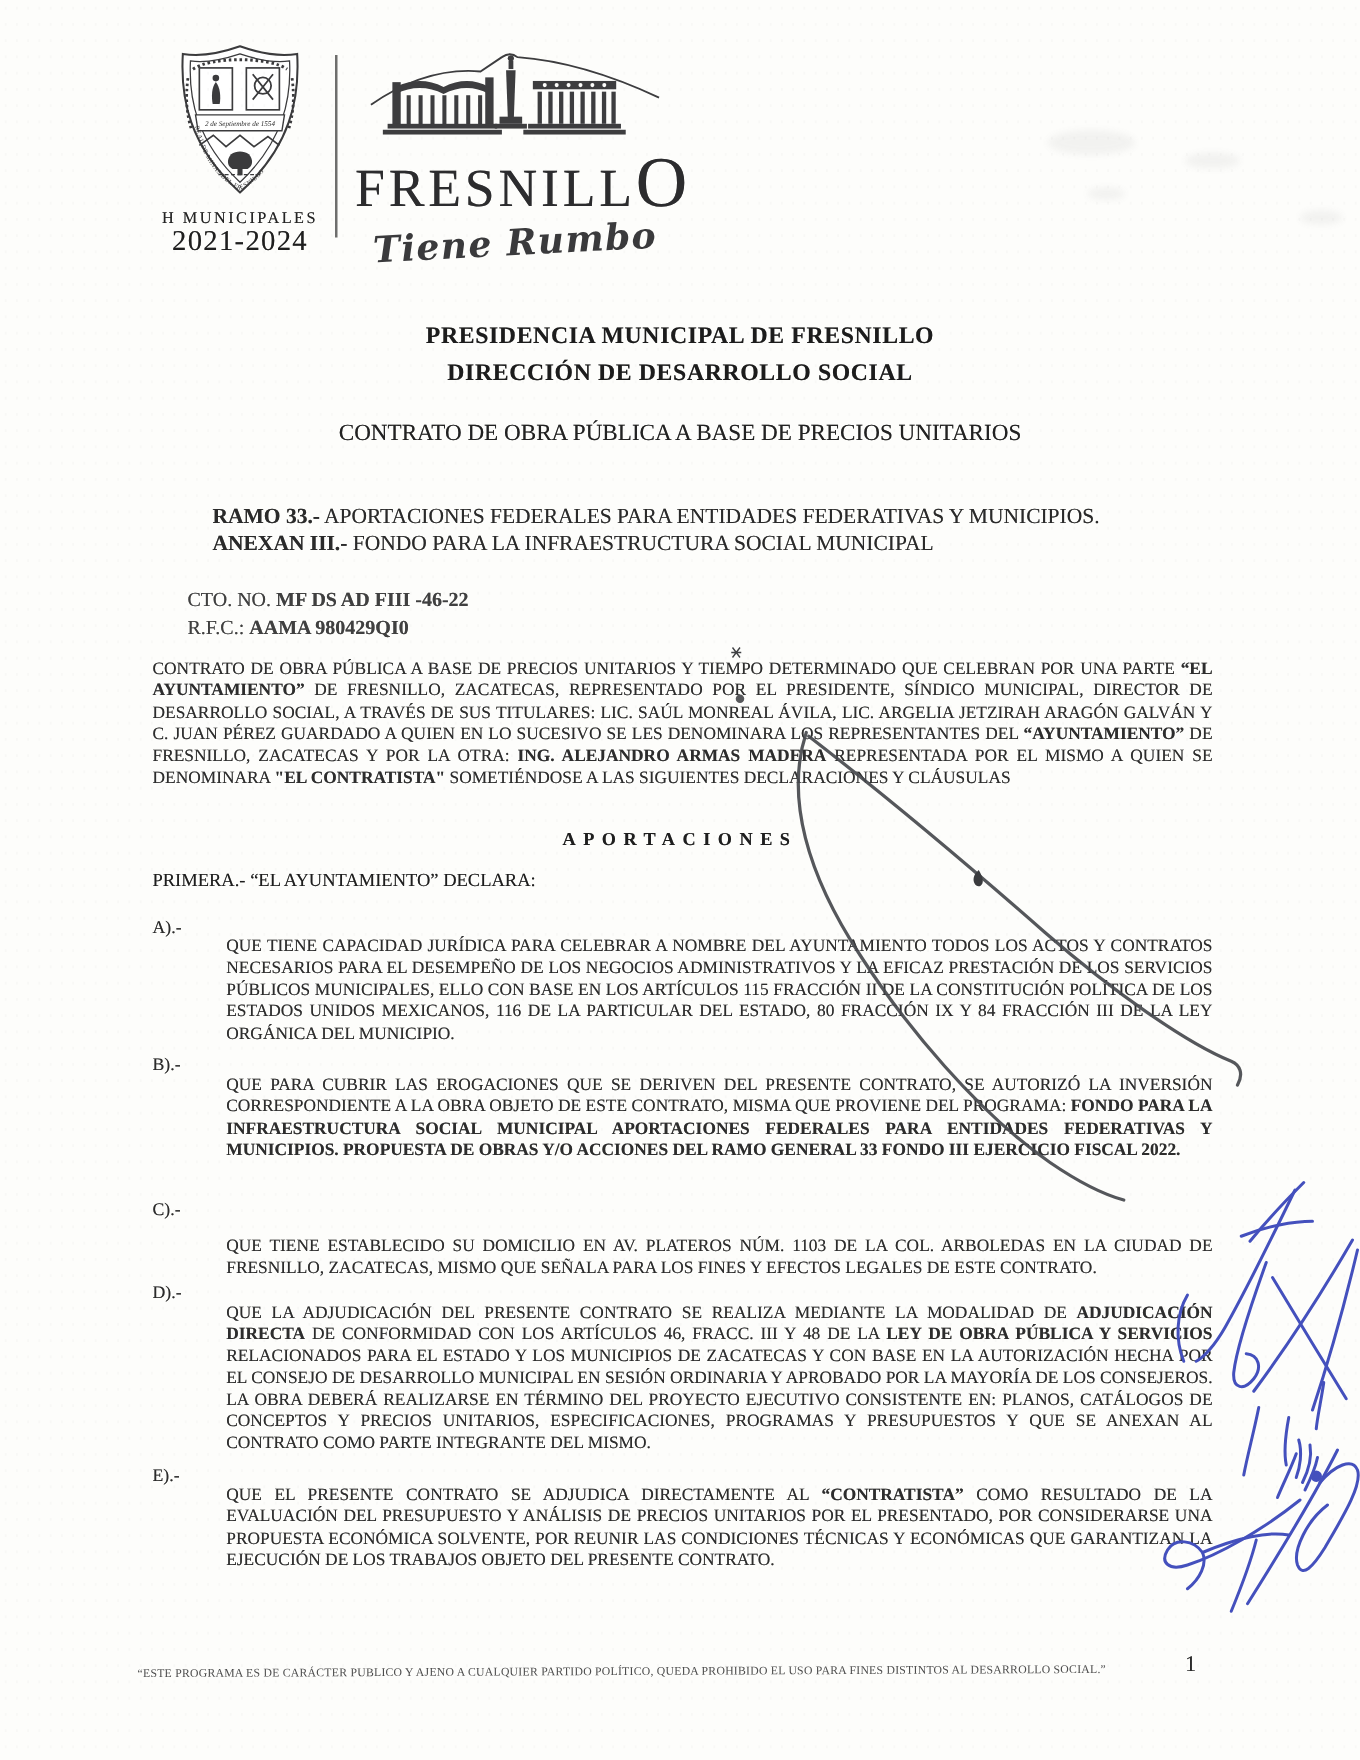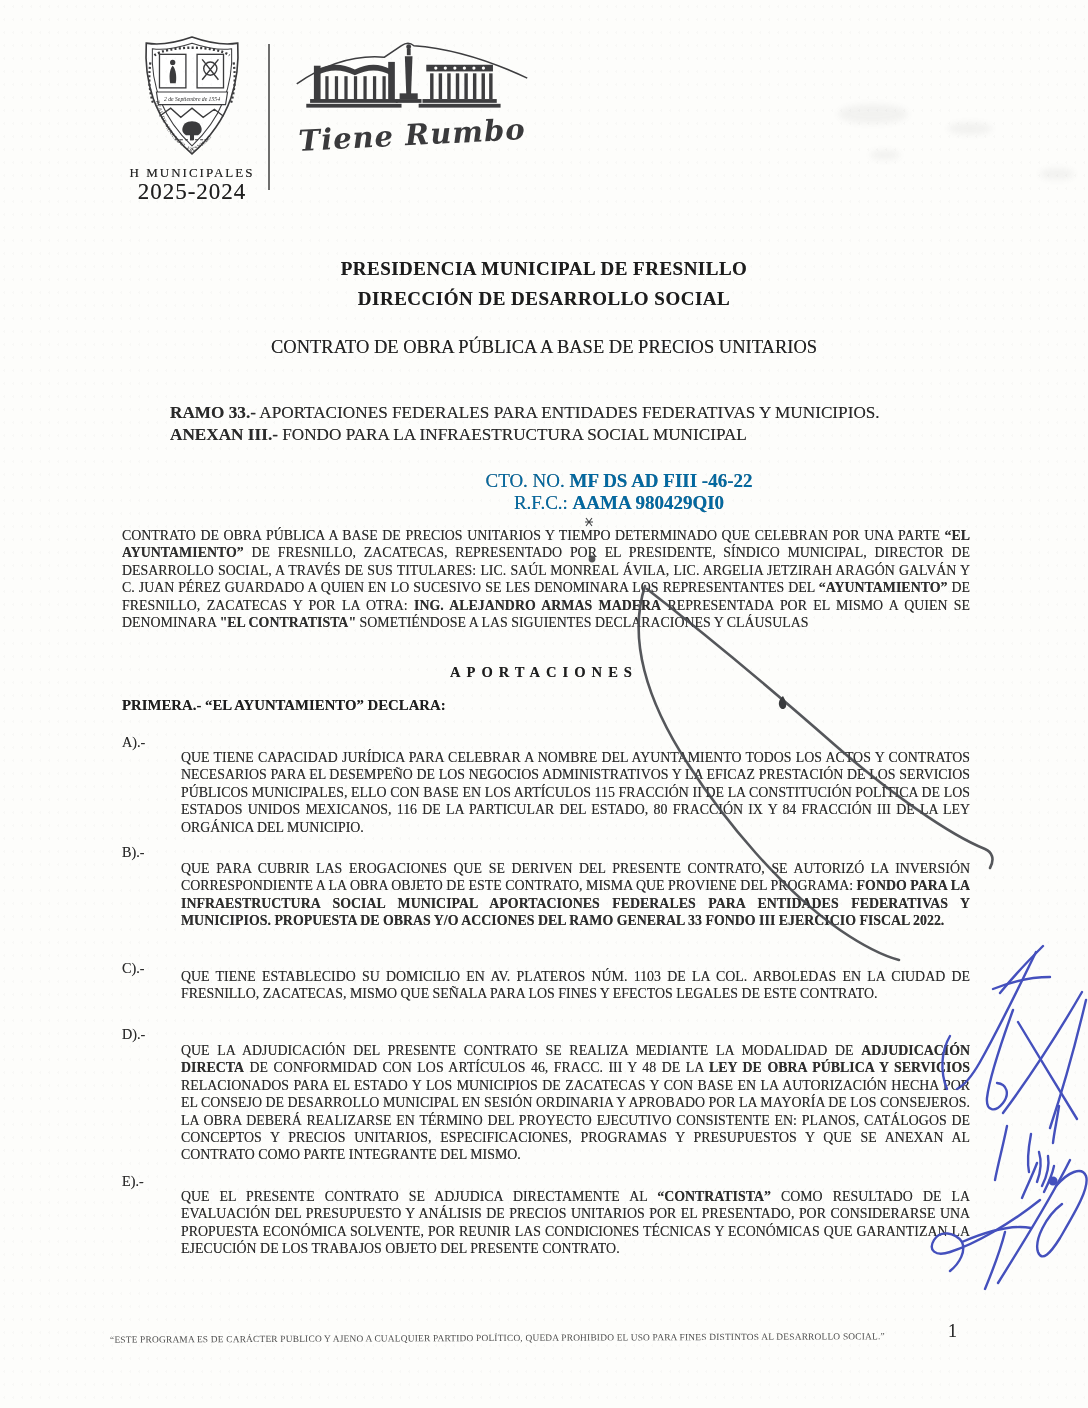--- a/index.html
+++ b/index.html
@@ -32,27 +32,27 @@
   }
 
   
   .title{left:0;right:0;top:254px;text-align:center;font-weight:bold;
     font-size:19px;line-height:30px;letter-spacing:.5px;color:#1c1c1c;}
   .subtitle{left:0;right:0;top:337px;text-align:center;font-weight:normal;
     font-size:18.5px;color:#222;}
 
   
   .program{left:122px;top:402px;width:858px;font-size:17.2px;line-height:22px;color:#2a2a2a;margin-left:48px;}
-  .ctoblock{left:150px;right:0;top:470px;text-align:center;font-size:19px;line-height:21.5px;color:#0369a1;}
+  .ctoblock{left:150px;right:0;top:470px;text-align:left;font-size:16px;line-height:21.5px;color:#404040;}
 
   
   .para{ text-align:justify;font-size:13.9px;line-height:17.4px;color:#2d2d2d; }
   .intro{left:122px;top:527px;width:848px;}
   .decl-h{left:0;right:0;top:664px;text-align:center;font-weight:bold;font-size:14.6px;letter-spacing:6px;color:#1e1e1e;}
-  .primera{left:122px;top:697px;font-weight:bold;font-size:14.8px;color:#1e1e1e;}
+  .primera{left:122px;top:697px;font-weight:normal;font-size:14.8px;color:#1e1e1e;}
   .clause-label{left:122px;font-size:14.2px;color:#2b2b2b;}
   .clause-body{left:181px;width:789px;}
 
   
   .footer-quote{left:110px;top:1333px;width:780px;font-size:9.4px;color:#4c4c4c;
     letter-spacing:.2px;transform:rotate(-.25deg);}
   .page-num{left:948px;top:1321px;font-size:18px;color:#2c2c2c;}
 
   
   .ink-overlay{left:0;top:0;pointer-events:none;}
@@ -92,21 +92,21 @@
       <path d="M42,104 L76,104" stroke="#3b3b3d" stroke-width="1" stroke-dasharray="3 2"></path>
 
       <defs>
           <path id="arcb" d="M22,58 C28,92 42,108 59,116 C76,108 90,92 96,58" fill="none"></path>
         </defs>
       <text font-size="5" letter-spacing="0.4" fill="#2e2e2e">
         <textPath href="#arcb" startOffset="8"><tspan>REAL DE MINAS DEL FRESNILLO</tspan></textPath>
       </text>
     </svg>
     <div class="crest-org scan">H MUNICIPALES</div>
-    <div class="crest-term scan">2025-2024</div>
+    <div class="crest-term scan">2021-2024</div>
   </div>
 
   <div class="abs hdr-divider"></div>
 
   <div class="abs brand">
     <svg width="250" height="80" viewBox="0 0 250 84">
       <path d="M4,46 Q50,14 96,18 L114,6 Q121,1 127,6 Q182,10 246,40" fill="none" stroke="#3d3d3f" stroke-width="1.6"></path>
       <g fill="#3d3d3f">
         <rect x="22" y="27" width="7" height="38"></rect>
         <rect x="100" y="23" width="7" height="42"></rect>
@@ -139,20 +139,21 @@
       </g>
       <g fill="#fdfdfb">
         <circle cx="150" cy="29.5" r="1.7"></circle>
           <circle cx="160" cy="29.5" r="1.7"></circle>
         <circle cx="170" cy="29.5" r="1.7"></circle>
           <circle cx="180" cy="29.5" r="1.7"></circle>
         <circle cx="190" cy="29.5" r="1.7"></circle>
           <circle cx="200" cy="29.5" r="1.7"></circle>
       </g>
     </svg>
+    <div class="brand-name scan"><span class="brand-main">FRESNILL</span><span class="brand-o">O</span></div>
     <div class="brand-tagline">Tiene Rumbo</div>
   </div>
 
   <div class="smudge sm1"></div>
   <div class="smudge sm2"></div>
   <div class="smudge sm3"></div>
   <div class="smudge sm4"></div>
 
   <div class="abs title scan">
     <div>PRESIDENCIA MUNICIPAL DE FRESNILLO</div>
@@ -174,21 +175,21 @@
   <div class="abs decl-h scan">APORTACIONES</div>
   <div class="abs primera scan">PRIMERA.- “EL AYUNTAMIENTO” DECLARA:</div>
 
   <div class="abs clause-label scan" style="top:734px">A).-</div>
   <div class="abs para clause-body scan" style="top:749px"><span>QUE TIENE CAPACIDAD JURÍDICA PARA CELEBRAR A NOMBRE DEL AYUNTAMIENTO TODOS LOS ACTOS Y CONTRATOS NECESARIOS PARA EL DESEMPEÑO DE LOS NEGOCIOS ADMINISTRATIVOS Y LA EFICAZ PRESTACIÓN DE LOS SERVICIOS PÚBLICOS MUNICIPALES, ELLO CON BASE EN LOS ARTÍCULOS 115 FRACCIÓN II DE LA CONSTITUCIÓN POLÍTICA DE LOS ESTADOS UNIDOS MEXICANOS, 116 DE LA PARTICULAR DEL ESTADO, 80 FRACCIÓN IX Y 84 FRACCIÓN III DE LA LEY ORGÁNICA DEL MUNICIPIO.</span></div>
 
   <div class="abs clause-label scan" style="top:844px">B).-</div>
   <div class="abs para clause-body scan" style="top:860px"><span>QUE PARA CUBRIR LAS EROGACIONES QUE SE DERIVEN DEL PRESENTE CONTRATO,  SE AUTORIZÓ LA INVERSIÓN CORRESPONDIENTE A LA OBRA OBJETO DE ESTE CONTRATO, MISMA QUE PROVIENE DEL PROGRAMA: </span><span class="b">FONDO PARA LA INFRAESTRUCTURA SOCIAL MUNICIPAL APORTACIONES FEDERALES PARA ENTIDADES FEDERATIVAS Y MUNICIPIOS. PROPUESTA DE OBRAS Y/O ACCIONES DEL RAMO GENERAL 33 FONDO III EJERCICIO FISCAL 2022.</span></div>
 
   <div class="abs clause-label scan" style="top:960px">C).-</div>
-  <div class="abs para clause-body scan" style="top:968px"><span>QUE TIENE ESTABLECIDO SU DOMICILIO EN AV. PLATEROS NÚM. 1103 DE LA COL. ARBOLEDAS EN LA CIUDAD DE FRESNILLO, ZACATECAS, MISMO QUE SEÑALA PARA LOS FINES Y EFECTOS LEGALES DE ESTE CONTRATO.</span></div>
+  <div class="abs para clause-body scan" style="top:989px"><span>QUE TIENE ESTABLECIDO SU DOMICILIO EN AV. PLATEROS NÚM. 1103 DE LA COL. ARBOLEDAS EN LA CIUDAD DE FRESNILLO, ZACATECAS, MISMO QUE SEÑALA PARA LOS FINES Y EFECTOS LEGALES DE ESTE CONTRATO.</span></div>
 
   <div class="abs clause-label scan" style="top:1026px">D).-</div>
   <div class="abs para clause-body scan" style="top:1042px"><span>QUE LA ADJUDICACIÓN DEL PRESENTE CONTRATO SE REALIZA MEDIANTE LA MODALIDAD DE </span><span class="b">ADJUDICACIÓN DIRECTA</span><span> DE CONFORMIDAD CON LOS ARTÍCULOS 46, FRACC. III Y 48 DE LA </span><span class="b">LEY DE OBRA PÚBLICA Y SERVICIOS</span><span> RELACIONADOS PARA EL ESTADO Y LOS MUNICIPIOS DE ZACATECAS Y CON BASE EN LA AUTORIZACIÓN HECHA POR EL CONSEJO DE DESARROLLO MUNICIPAL EN SESIÓN ORDINARIA Y APROBADO POR LA MAYORÍA DE LOS CONSEJEROS. LA OBRA DEBERÁ REALIZARSE EN TÉRMINO DEL PROYECTO EJECUTIVO CONSISTENTE EN: PLANOS, CATÁLOGOS DE CONCEPTOS Y PRECIOS UNITARIOS, ESPECIFICACIONES, PROGRAMAS Y PRESUPUESTOS Y QUE SE ANEXAN AL CONTRATO COMO PARTE INTEGRANTE DEL MISMO.</span></div>
 
   <div class="abs clause-label scan" style="top:1173px">E).-</div>
   <div class="abs para clause-body scan" style="top:1188px"><span>QUE EL PRESENTE CONTRATO SE ADJUDICA DIRECTAMENTE AL </span><span class="b">“CONTRATISTA”</span><span> COMO RESULTADO DE LA EVALUACIÓN DEL PRESUPUESTO Y ANÁLISIS DE PRECIOS UNITARIOS POR EL PRESENTADO, POR CONSIDERARSE UNA PROPUESTA ECONÓMICA SOLVENTE, POR REUNIR LAS CONDICIONES TÉCNICAS Y ECONÓMICAS QUE GARANTIZAN LA EJECUCIÓN DE LOS TRABAJOS OBJETO DEL PRESENTE CONTRATO.</span></div>
 
   <div class="abs footer-quote">“ESTE PROGRAMA ES DE CARÁCTER PUBLICO Y AJENO A CUALQUIER PARTIDO POLÍTICO, QUEDA PROHIBIDO EL USO PARA FINES DISTINTOS AL DESARROLLO SOCIAL.”</div>
   <div class="abs page-num scan">1</div>
 

